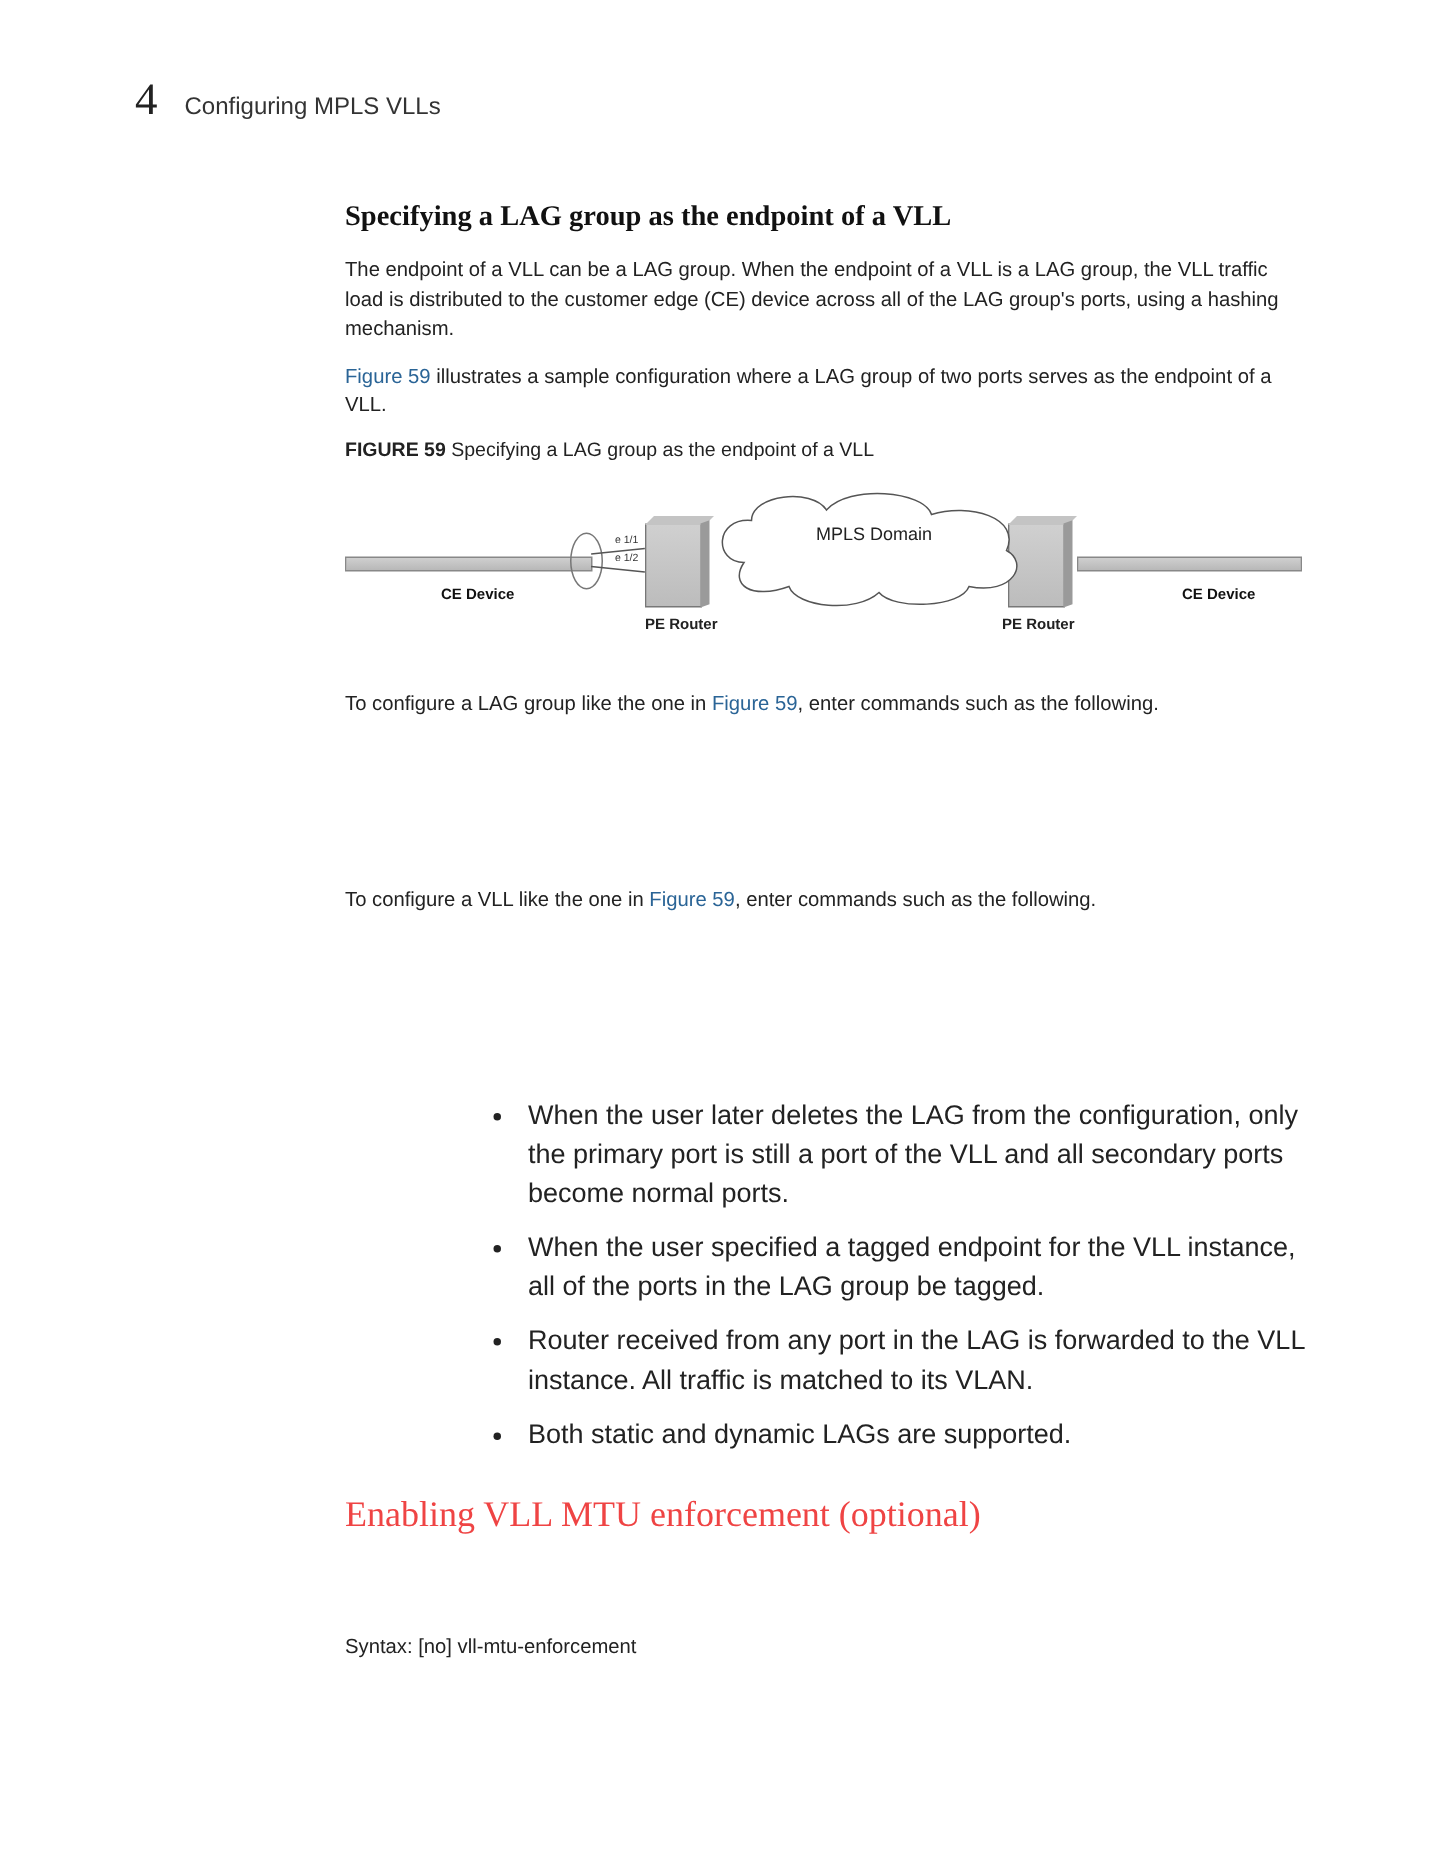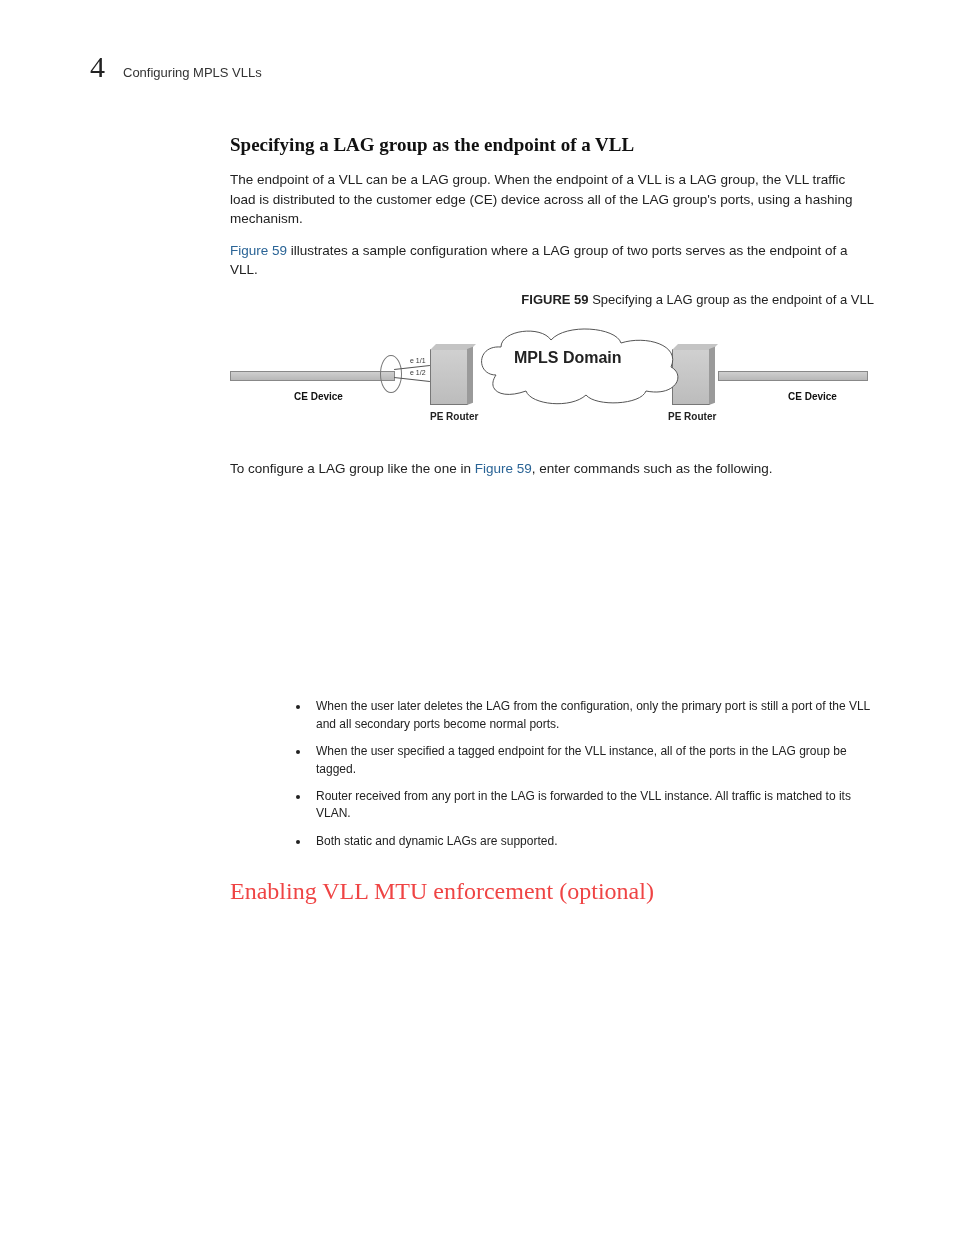--- a/index.html
+++ b/index.html
@@ -20,21 +20,21 @@
     align-items: baseline;
     gap: 18px;
     margin-bottom: 50px;
   }
   .chapter-number {
     font-family: Georgia, 'Times New Roman', serif;
     font-size: 30px;
     font-weight: normal;
   }
   .header-title {
-    font-size: 13px;
+    font-size: 16px;
     color: #333;
   }
   .content {
     margin-left: 140px;
     margin-right: 20px;
   }
   h3.section {
     font-family: Georgia, 'Times New Roman', serif;
     font-weight: 600;
     font-size: 19px;
@@ -53,39 +53,39 @@
     line-height: 1.45;
     margin: 0 0 12px 0;
     color: #222;
   }
   .link {
     color: #2a6496;
   }
   .figure-caption {
     font-size: 13px;
     margin: 10px 0 6px 0;
-    text-align: right;
   }
   .figure-caption .lead {
     font-weight: bold;
   }
   .figure {
     margin: 6px 0 16px 0;
   }
   ul.notes {
     list-style: disc;
     padding-left: 80px;
     margin: 8px 0 20px 0;
   }
   ul.notes li {
-    font-size: 12px;
+    font-size: 18px;
     line-height: 1.45;
     margin-bottom: 10px;
     color: #222;
     padding-left: 6px;
+    margin-left: 36px;
   }
   .notes-lead {
     font-weight: bold;
   }
   .spacer-md { height: 100px; }
   .spacer-xs { height: 50px; }
 
   
   .diagram {
     position: relative;
@@ -180,24 +180,24 @@
   .cloud {
     position: absolute;
     left: 246px;
     top: 12px;
     width: 210px;
     height: 82px;
   }
   .cloud svg { width: 100%; height: 100%; }
   .mpls-label {
     position: absolute;
-    left: 284px;
+    left: 314px;
     top: 36px;
-    font-size: 16px;
-    font-weight: bold;
+    font-size: 12px;
+    font-weight: normal;
   }
 </style>
 </head>
 <body>
 
 <div class="page">
 
   <div class="header-row">
     <div class="chapter-number">4</div>
     <div class="header-title">Configuring MPLS VLLs</div>
@@ -246,31 +246,35 @@
         <div class="pr2">PE Router</div>
       </div>
     </div>
 
     <p>
       <span>To configure a LAG group like the one in </span><span class="link">Figure 59</span><span>, enter commands such as the following.</span>
     </p>
 
     <div class="spacer-md"></div>
 
+    <p>
+      <span>To configure a VLL like the one in </span><span class="link">Figure 59</span><span>, enter commands such as the following.</span>
+    </p>
 
     <div class="spacer-md"></div>
 
 
     <ul class="notes">
       <li>When the user later deletes the LAG from the configuration, only the primary port is still a port of the VLL and all secondary ports become normal ports.</li>
       <li>When the user specified a tagged endpoint for the VLL instance, all of the ports in the LAG group be tagged.</li>
       <li>Router received from any port in the LAG is forwarded to the VLL instance. All traffic is matched to its VLAN.</li>
       <li>Both static and dynamic LAGs are supported.</li>
     </ul>
 
     <h2 class="big-section">Enabling VLL MTU enforcement (optional)</h2>
 
 
     <div class="spacer-xs"></div>
 
+    <p>Syntax:  [no] vll-mtu-enforcement</p>
 
   </div>
 </div>
 
 </body></html>

